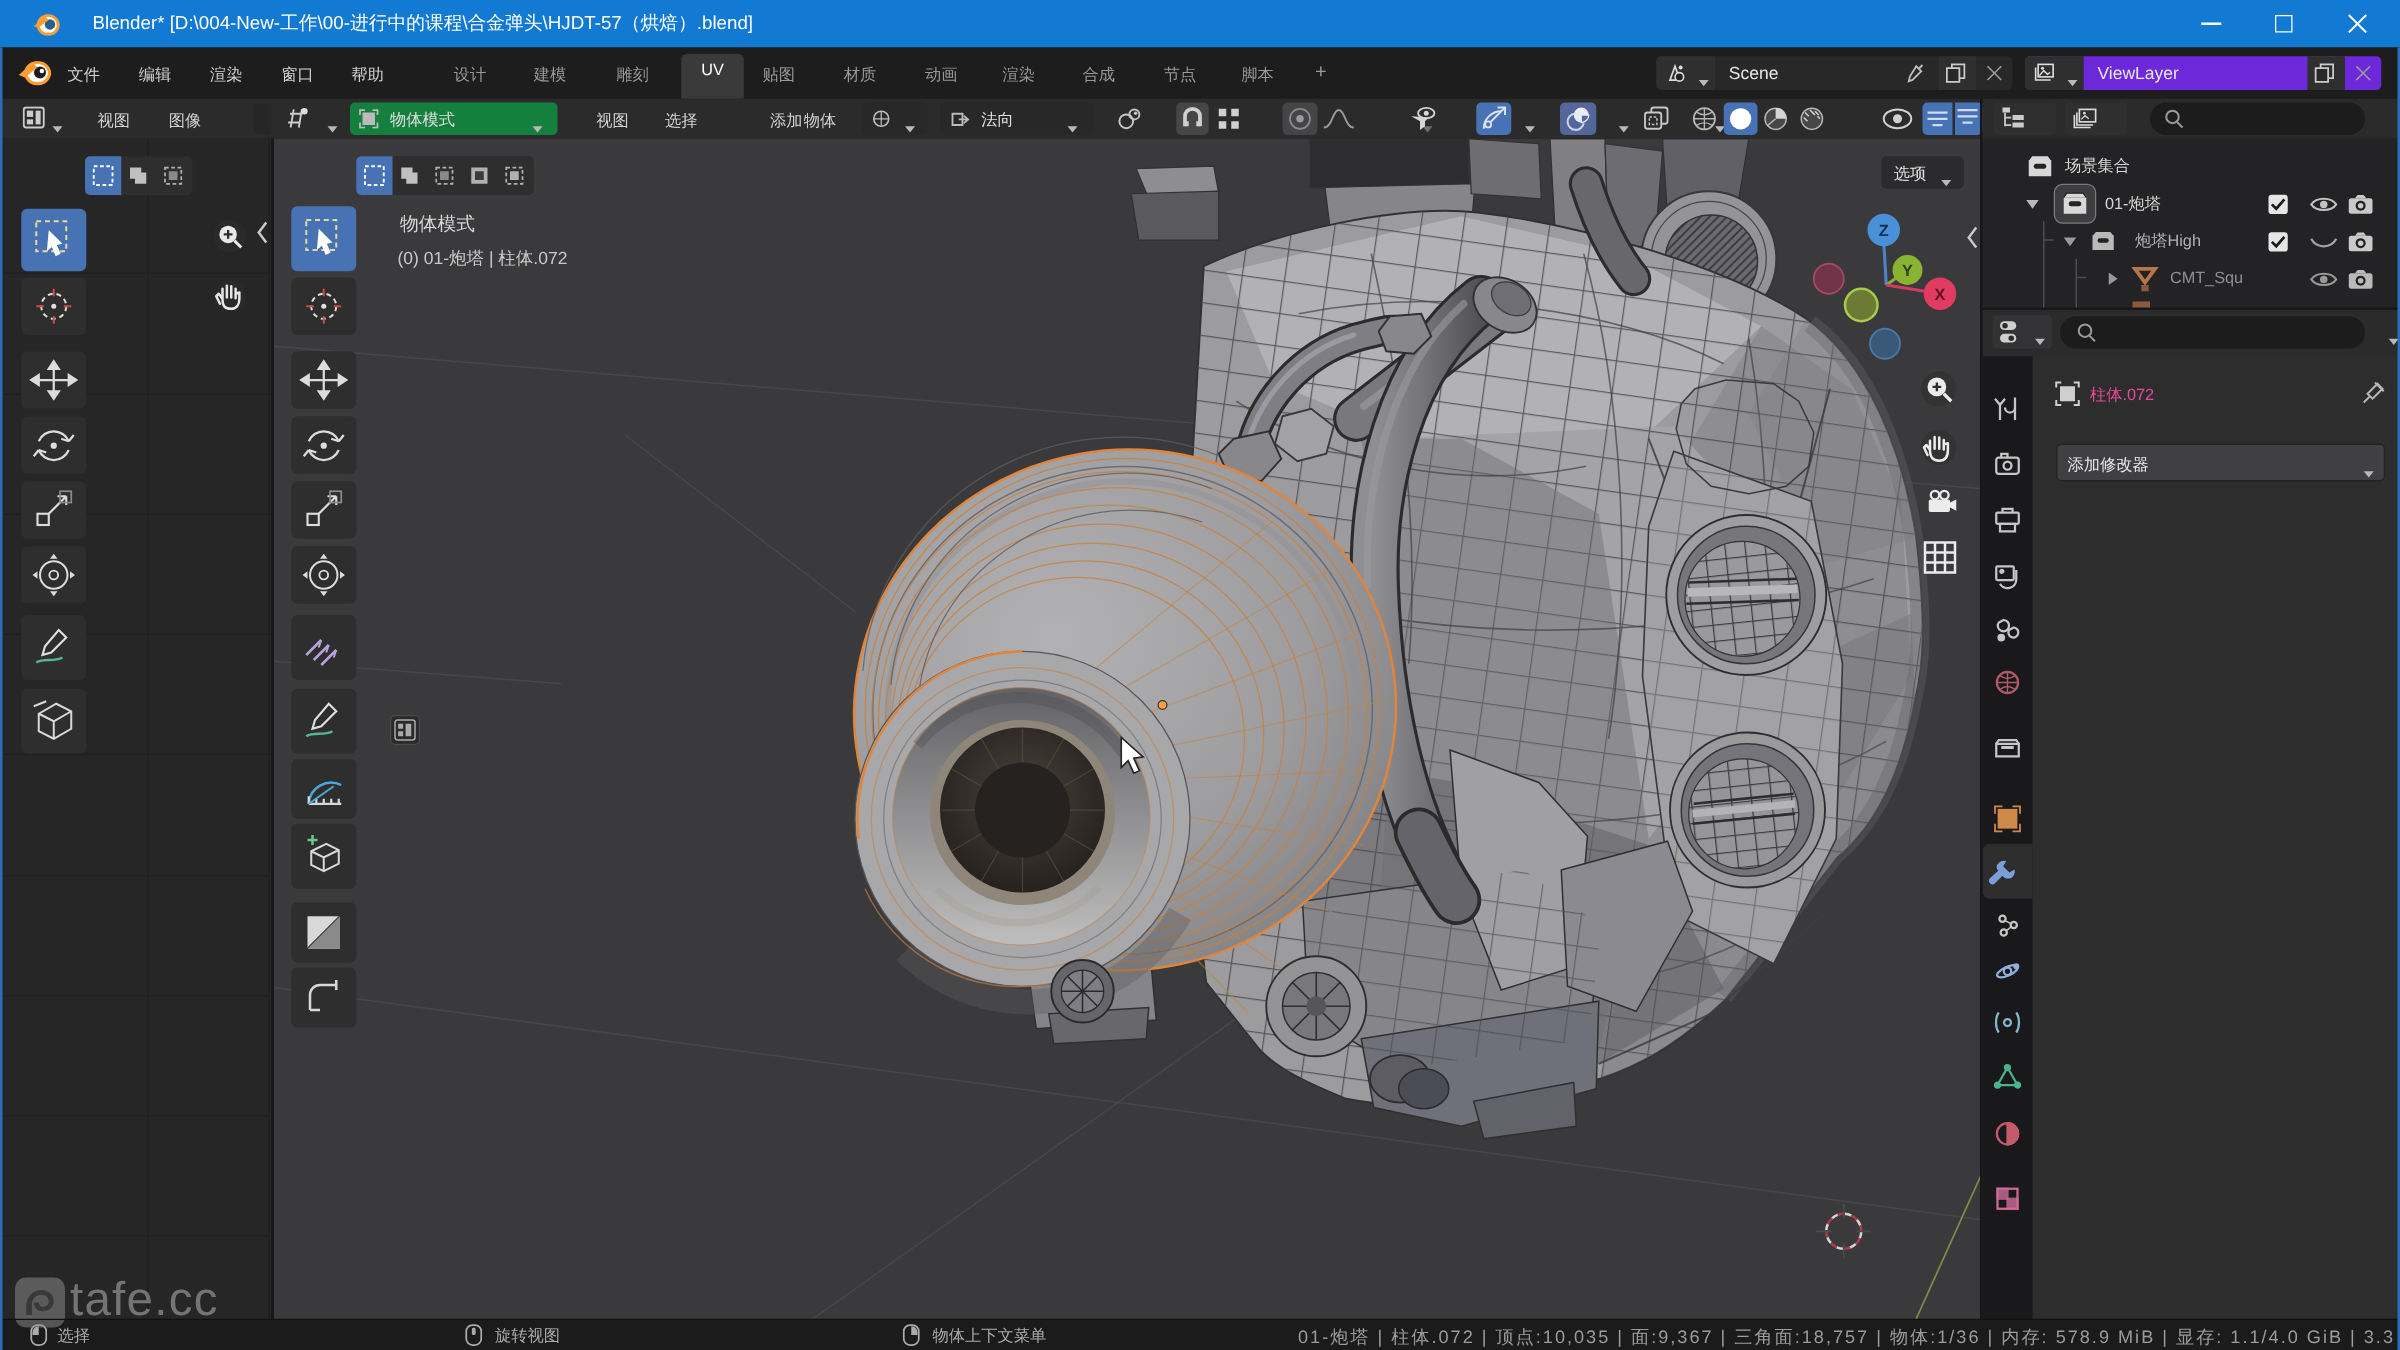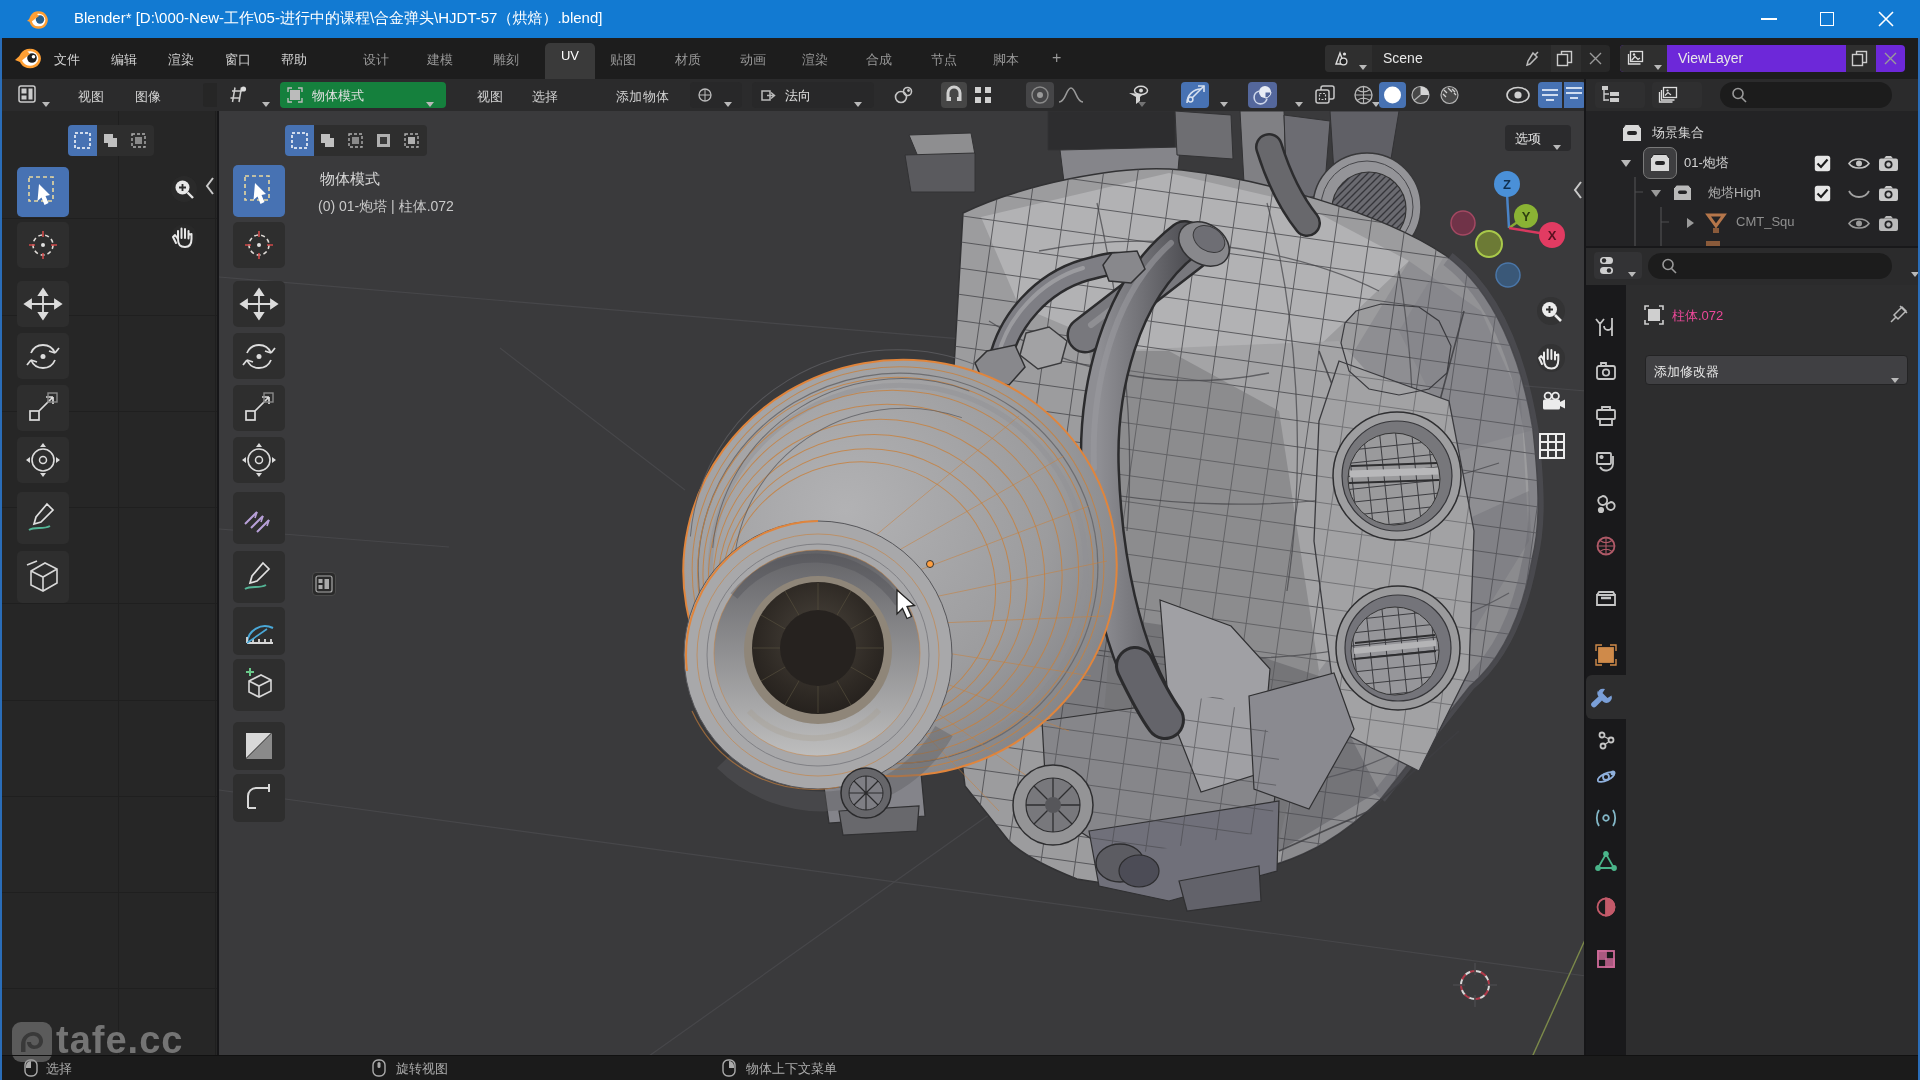--- a/index.html
+++ b/index.html
@@ -13,21 +13,21 @@
 </head>
 <body>
 
 <div class="abs" style="left:0;top:0;width:1920px;height:38px;background:#127ad2">
   <svg class="abs" style="left:26px;top:8px" width="22" height="22" viewBox="0 0 22 22">
     <ellipse cx="12.5" cy="12" rx="8.5" ry="7" fill="#fff"></ellipse>
     <circle cx="14" cy="11.5" r="4.2" fill="#2a5f8a"></circle>
     <path d="M1 13 L10 5 L13 8 L5 14 Z" fill="#ff9f33"></path>
     <path d="M12.5 4.5 a8 7.5 0 1 0 .1 0" fill="none" stroke="#ff9f33" stroke-width="2.4"></path>
   </svg>
-  <div class="abs" style="left:74px;top:9px;color:#fff;font-size:15px">Blender* [D:\000-New-工作\05-进行中的课程\合金弹头\HJDT-57（烘焙）.blend]</div>
+  <div class="abs" style="left:74px;top:9px;color:#fff;font-size:15px">Blender* [D:\004-New-工作\00-进行中的课程\合金弹头\HJDT-57（烘焙）.blend]</div>
   <div class="abs" style="left:1761px;top:18px;width:16px;height:2px;background:#fff"></div>
   <div class="abs" style="left:1820px;top:12px;width:14px;height:14px;border:1.5px solid #fff"></div>
   <svg class="abs" style="left:1878px;top:11px" width="16" height="16" viewBox="0 0 16 16">
       <path d="M1 1 L15 15 M15 1 L1 15" stroke="#fff" stroke-width="1.6"></path>
     </svg>
 </div>
 
 <div class="abs" style="left:0;top:38px;width:1920px;height:41px;background:#1d1d1d">
   <svg class="abs" style="left:14px;top:7px" width="28" height="26" viewBox="0 0 28 26">
     <ellipse cx="16" cy="13.5" rx="10" ry="8" fill="#fff"></ellipse>
@@ -870,27 +870,28 @@
   <svg class="abs" style="left:372px;top:3px" width="14" height="18" viewBox="0 0 14 18">
       <rect x="1" y="1" width="12" height="16" rx="5" fill="none" stroke="#ababab" stroke-width="1.4"></rect>
       <rect x="5.5" y="3" width="3" height="6" rx="1.5" fill="#ababab"></rect>
     </svg>
   <div class="txt abs" style="left:396px;top:4px;color:#ababab">旋转视图</div>
   <svg class="abs" style="left:722px;top:3px" width="14" height="18" viewBox="0 0 14 18">
       <rect x="1" y="1" width="12" height="16" rx="5" fill="none" stroke="#ababab" stroke-width="1.4"></rect>
       <path d="M12 7 a5 5 0 0 0 -5 -5 v7 h5 z" fill="#ababab"></path>
     </svg>
   <div class="txt abs" style="left:746px;top:4px;color:#ababab">物体上下文菜单</div>
+  <div class="txt abs" style="right:4px;top:4px;color:#9c9c9c;font-size:14.5px;letter-spacing:1.6px">01-炮塔 | 柱体.072 | 顶点:10,035 | 面:9,367 | 三角面:18,757 | 物体:1/36 | 内存: 578.9 MiB | 显存: 1.1/4.0 GiB | 3.3</div>
 </div>
 
 <div class="abs" style="left:12px;top:1022px;width:40px;height:40px;background:#8f8f8f;opacity:.5;border-radius:9px"></div>
 <svg class="abs" style="left:17px;top:1027px;opacity:.75" width="30" height="30" viewBox="0 0 30 30">
     <path d="M4 18 C4 10 10 5 16 5 C22 5 26 9 26 14 C26 19 22 22 17 22 C13 22 10 19 10 15 L14 15 C14 17 15.5 18.5 17.5 18.5 C20 18.5 22 16.5 22 14 C22 11 19.5 8.8 16 8.8 C12 8.8 8.5 12 8.5 16 L8.5 25 L4 25 Z" fill="#2e2e2e"></path>
   </svg>
-<div class="abs" style="left:56px;top:1019px;color:#9a9a9a;opacity:.68;font-size:38px;font-weight:bold;letter-spacing:1px">tafe.cc</div>
+<div class="abs" style="left:56px;top:1019px;color:#9a9a9a;opacity:.68;font-size:38px;font-weight:normal;letter-spacing:1px">tafe.cc</div>
 
 <div class="abs" style="left:217px;top:111px;width:2px;height:945px;background:#161618"></div>
 <div class="abs" style="left:1584px;top:79px;width:2px;height:977px;background:#161618"></div>
 <div class="abs" style="left:1586px;top:246px;width:334px;height:2px;background:#18181a"></div>
 <div class="abs" style="left:0;top:1055px;width:1920px;height:1px;background:#111"></div>
 
 <div class="abs" style="left:0;top:38px;width:2px;height:1042px;background:#2a6db8"></div>
 <div class="abs" style="left:1918px;top:38px;width:2px;height:1042px;background:#2a6db8"></div>
 
 </body></html>

